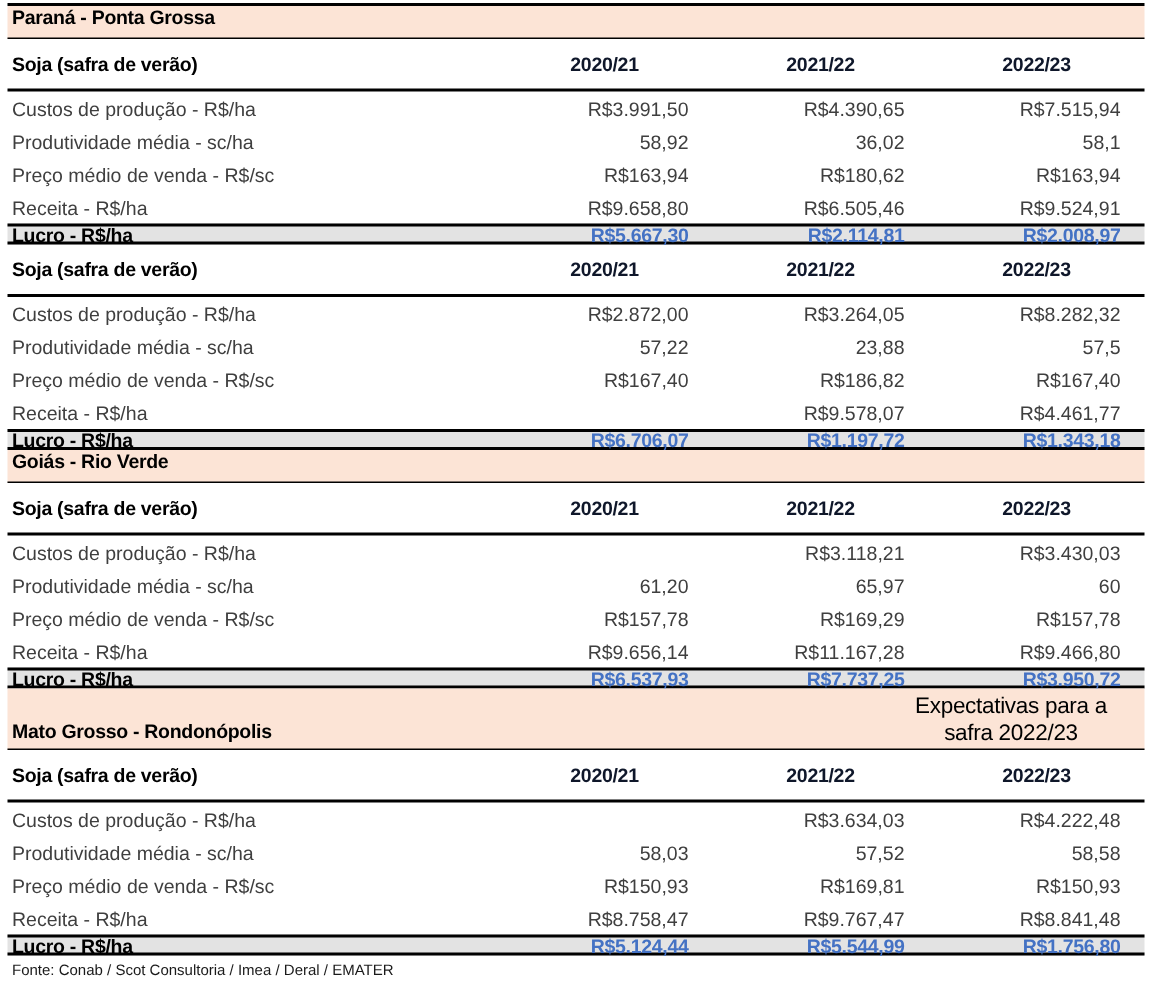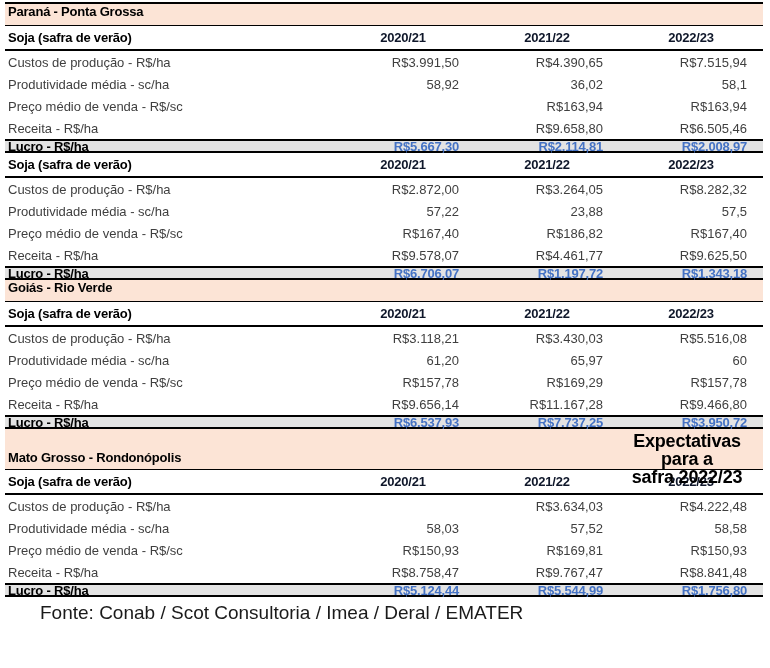--- a/index.html
+++ b/index.html
@@ -10,34 +10,34 @@
     --line:#000000;
   }
   *{margin:0;padding:0;box-sizing:border-box;}
   html,body{width:770px;height:668px;background:#fff;overflow:hidden;
     font-family:"Liberation Sans","DejaVu Sans",sans-serif;}
   .table{margin:2px 7px 0 5px;border-top:2px solid var(--line);}
   .band{height:22px;background:var(--band-bg);border-bottom:1px solid var(--line);
     display:flex;padding:0 2px 1px 3px;
     font-weight:700;font-size:13px;color:#000;letter-spacing:-0.2px;}
   .band.tall{height:41px;position:relative;align-items:flex-end;padding-bottom:4px;}
-  .note{position:absolute;top:3px;right:4px;width:144px;text-align:center;
-    font-weight:700;font-size:18px;line-height:18px;display:flex;flex-direction:column;}
+  .note{position:absolute;top:3px;right:17px;width:144px;text-align:center;
+    font-weight:400;font-size:15px;line-height:18px;display:flex;flex-direction:column;}
   .row{display:flex;align-items:center;font-size:13px;}
   .row .label{flex:1 1 auto;padding-left:3px;}
   .row .col{flex:0 0 144px;width:144px;}
   .year{text-align:center;font-weight:700;color:#0f172a;letter-spacing:-0.2px;}
   .val{text-align:right;padding-right:16px;}
-  .head{height:25px;border-bottom:2px solid var(--line);font-weight:700;color:#000;letter-spacing:-0.2px;}
+  .head{height:35px;border-bottom:2px solid var(--line);font-weight:700;color:#000;letter-spacing:-0.2px;}
   .data{height:22px;color:var(--text-dark);}
   .profit{height:14px;background:var(--profit-bg);border-top:2px solid var(--line);
     border-bottom:2px solid var(--line);font-weight:700;letter-spacing:-0.2px;}
   .profit .label{color:#000;}
   .profit .val{color:var(--profit-blue);}
-  .footer{padding:5px 0 0 3px;font-size:19px;color:#1a1a1a;margin-left:32px;}
+  .footer{padding:5px 0 0 3px;font-size:10px;color:#1a1a1a;}
 </style>
 </head>
 <body>
 
 <div class="table">
   <div id="sections">
   <section class="section">
     <div class="band">
       <span class="region">Paraná - Ponta Grossa</span>
 
@@ -59,27 +59,29 @@
   <div class="row data">
     <span class="label">Produtividade média - sc/ha</span>
     <span class="col val">58,92</span>
     <span class="col val">36,02</span>
     <span class="col val">58,1</span>
   </div>
 
   <div class="row data">
     <span class="label">Preço médio de venda - R$/sc</span>
     <span class="col val">R$163,94</span>
+    <span class="col val">R$180,62</span>
     <span class="col val">R$163,94</span>
   </div>
 
   <div class="row data">
     <span class="label">Receita - R$/ha</span>
     <span class="col val">R$9.658,80</span>
     <span class="col val">R$6.505,46</span>
+    <span class="col val">R$9.524,91</span>
   </div>
 </div>
     <div class="row profit">
       <span class="label">Lucro - R$/ha</span>
       <span class="col val">R$5.667,30</span>
       <span class="col val">R$2.114,81</span>
       <span class="col val">R$2.008,97</span>
     </div>
   </section>
 
@@ -109,21 +111,20 @@
     <span class="label">Preço médio de venda - R$/sc</span>
     <span class="col val">R$167,40</span>
     <span class="col val">R$186,82</span>
     <span class="col val">R$167,40</span>
   </div>
 
   <div class="row data">
     <span class="label">Receita - R$/ha</span>
     <span class="col val">R$9.578,07</span>
     <span class="col val">R$4.461,77</span>
-    <span class="col val">R$9.625,50</span>
   </div>
 </div>
     <div class="row profit">
       <span class="label">Lucro - R$/ha</span>
       <span class="col val">R$6.706,07</span>
       <span class="col val">R$1.197,72</span>
       <span class="col val">R$1.343,18</span>
     </div>
   </section>
 
@@ -136,21 +137,20 @@
       <span class="label">Soja (safra de verão)</span>
       <span class="col year">2020/21</span>
       <span class="col year">2021/22</span>
       <span class="col year">2022/23</span>
     </div>
     <div>
   <div class="row data">
     <span class="label">Custos de produção - R$/ha</span>
     <span class="col val">R$3.118,21</span>
     <span class="col val">R$3.430,03</span>
-    <span class="col val">R$5.516,08</span>
   </div>
 
   <div class="row data">
     <span class="label">Produtividade média - sc/ha</span>
     <span class="col val">61,20</span>
     <span class="col val">65,97</span>
     <span class="col val">60</span>
   </div>
 
   <div class="row data">

